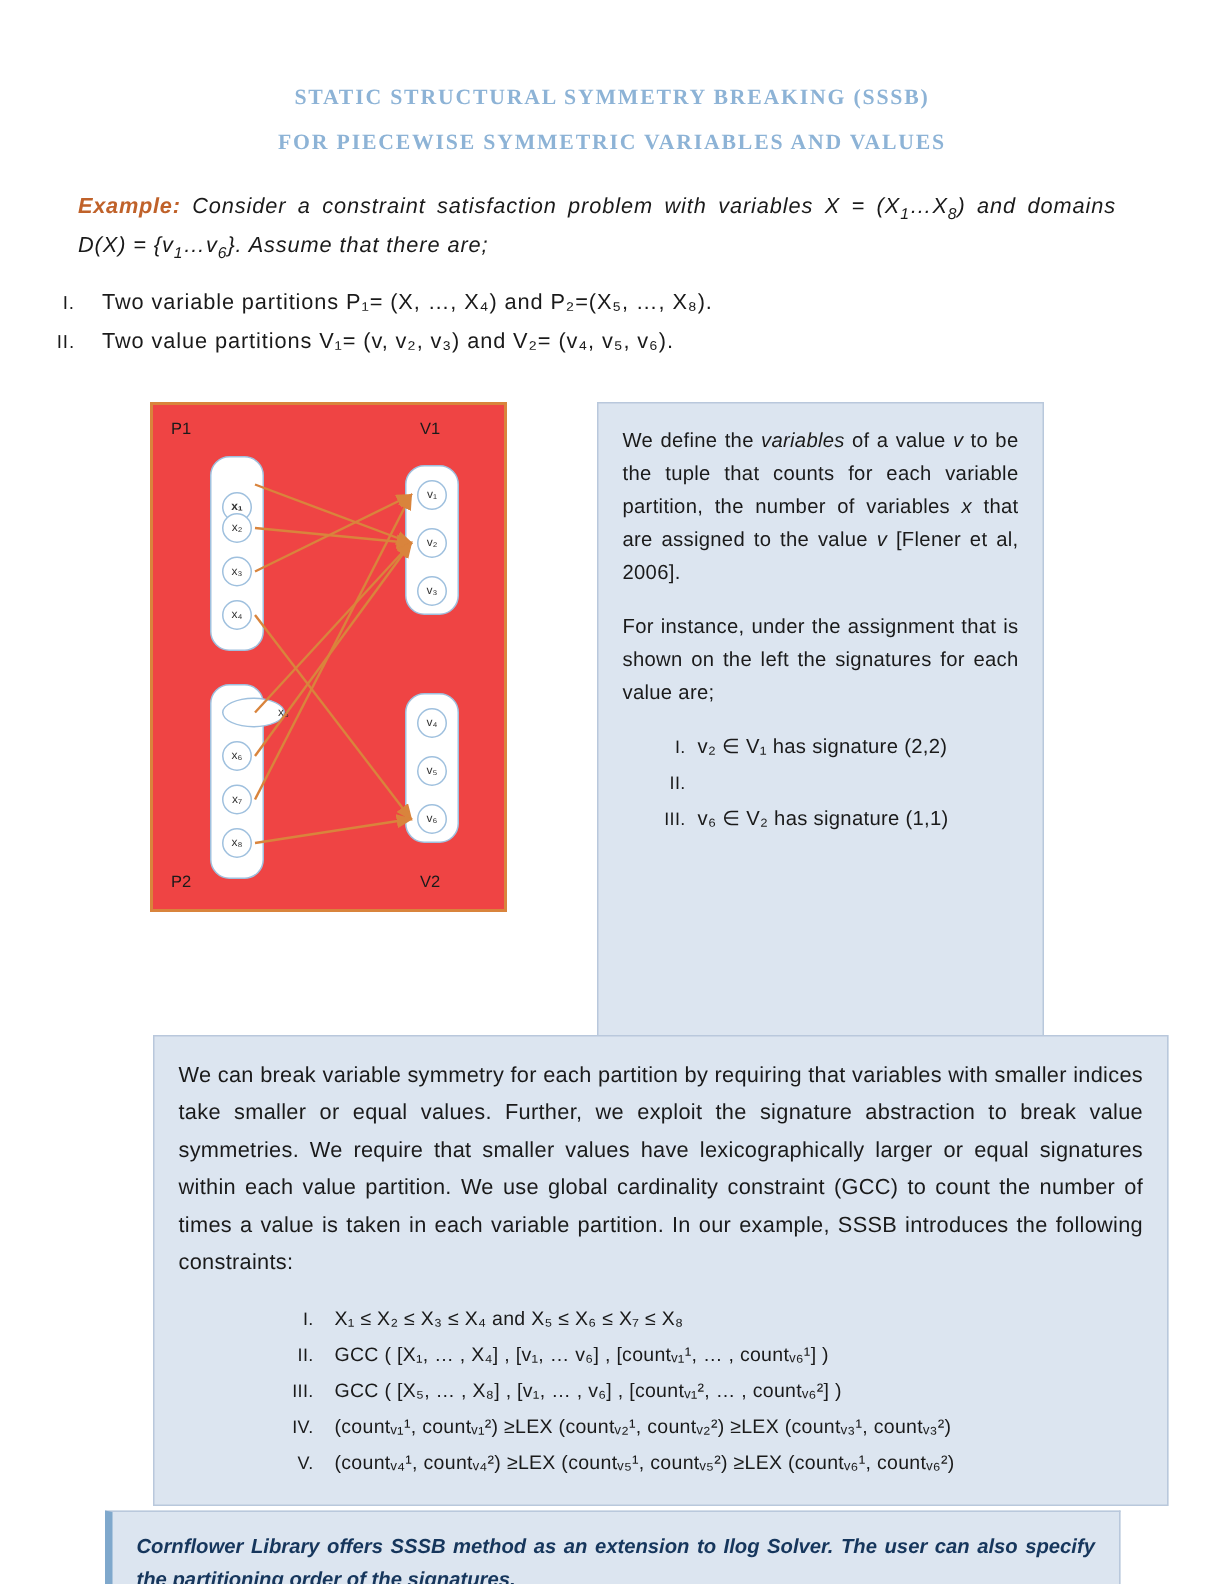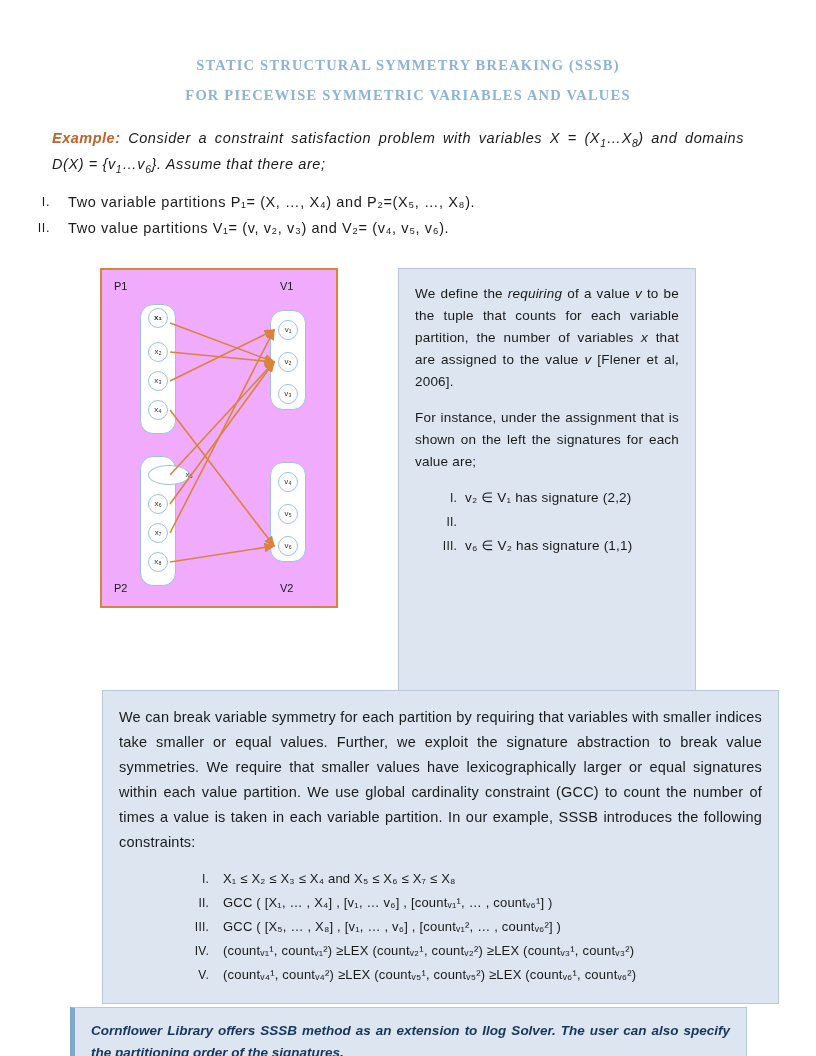--- a/index.html
+++ b/index.html
@@ -82,21 +82,21 @@
     margin-top: 28px;
     height: 345px;
   }
   .diagram-box {
     position: absolute;
     left: 100px;
     top: 0;
     width: 238px;
     height: 340px;
     border: 2px solid #d9843c;
-    background: #f0abfc;
+    background: #ef4444;
     box-sizing: border-box;
   }
   .diag-label {
     position: absolute;
     font-size: 11px;
     color: #1a1a1a;
   }
   .group-box {
     position: absolute;
     border: 1px solid #9fc0de;
@@ -243,21 +243,21 @@
 
   <div class="middle">
 
     <div class="diagram-box">
       <div class="diag-label" style="left:12px; top:10px;">P1</div>
       <div class="diag-label" style="left:178px; top:10px;">V1</div>
       <div class="diag-label" style="left:12px; top:312px;">P2</div>
       <div class="diag-label" style="left:178px; top:312px;">V2</div>
 
       <div class="group-box" style="left:38px; top:34px; width:36px; height:130px;"></div>
-      <div class="node" style="left:46px; top:38px;font-weight:bold;">x₁</div>
+      <div class="node" style="left:46px; top:58px;font-weight:bold;">x₁</div>
       <div class="node" style="left:46px; top:72px;">x₂</div>
       <div class="node" style="left:46px; top:101px;">x₃</div>
       <div class="node" style="left:46px; top:130px;">x₄</div>
 
       <div class="group-box" style="left:38px; top:186px; width:36px; height:130px;"></div>
       <div class="node" style="left:46px; top:195px;padding-left:40px;">x₅</div>
       <div class="node" style="left:46px; top:224px;">x₆</div>
       <div class="node" style="left:46px; top:253px;">x₇</div>
       <div class="node" style="left:46px; top:282px;">x₈</div>
 
@@ -284,21 +284,21 @@
           <line x1="68" y1="140" x2="172" y2="276"></line>
           <line x1="68" y1="205" x2="172" y2="92"></line>
           <line x1="68" y1="234" x2="172" y2="92"></line>
           <line x1="68" y1="263" x2="172" y2="60"></line>
           <line x1="68" y1="292" x2="172" y2="276"></line>
         </g>
       </svg>
     </div>
 
     <div class="def-box">
-      <p><span>We define the </span><span class="it">requiring</span><span> of a value </span><span class="it">v</span><span> to be the tuple that counts for each variable partition, the number of variables </span><span class="it">x</span><span> that are assigned to the value </span><span class="it">v</span><span> [Flener et al, 2006].</span></p>
+      <p><span>We define the </span><span class="it">variables</span><span> of a value </span><span class="it">v</span><span> to be the tuple that counts for each variable partition, the number of variables </span><span class="it">x</span><span> that are assigned to the value </span><span class="it">v</span><span> [Flener et al, 2006].</span></p>
       <p>For instance, under the assignment that is shown on the left the signatures for each value are;</p>
       <ul class="sig-list">
         <li>
           <span class="num">I.</span>
           <span>v₂ ∈ V₁ has signature (2,2)</span>
         </li>
         <li>
           <span class="num">II.</span>
         </li>
         <li>

